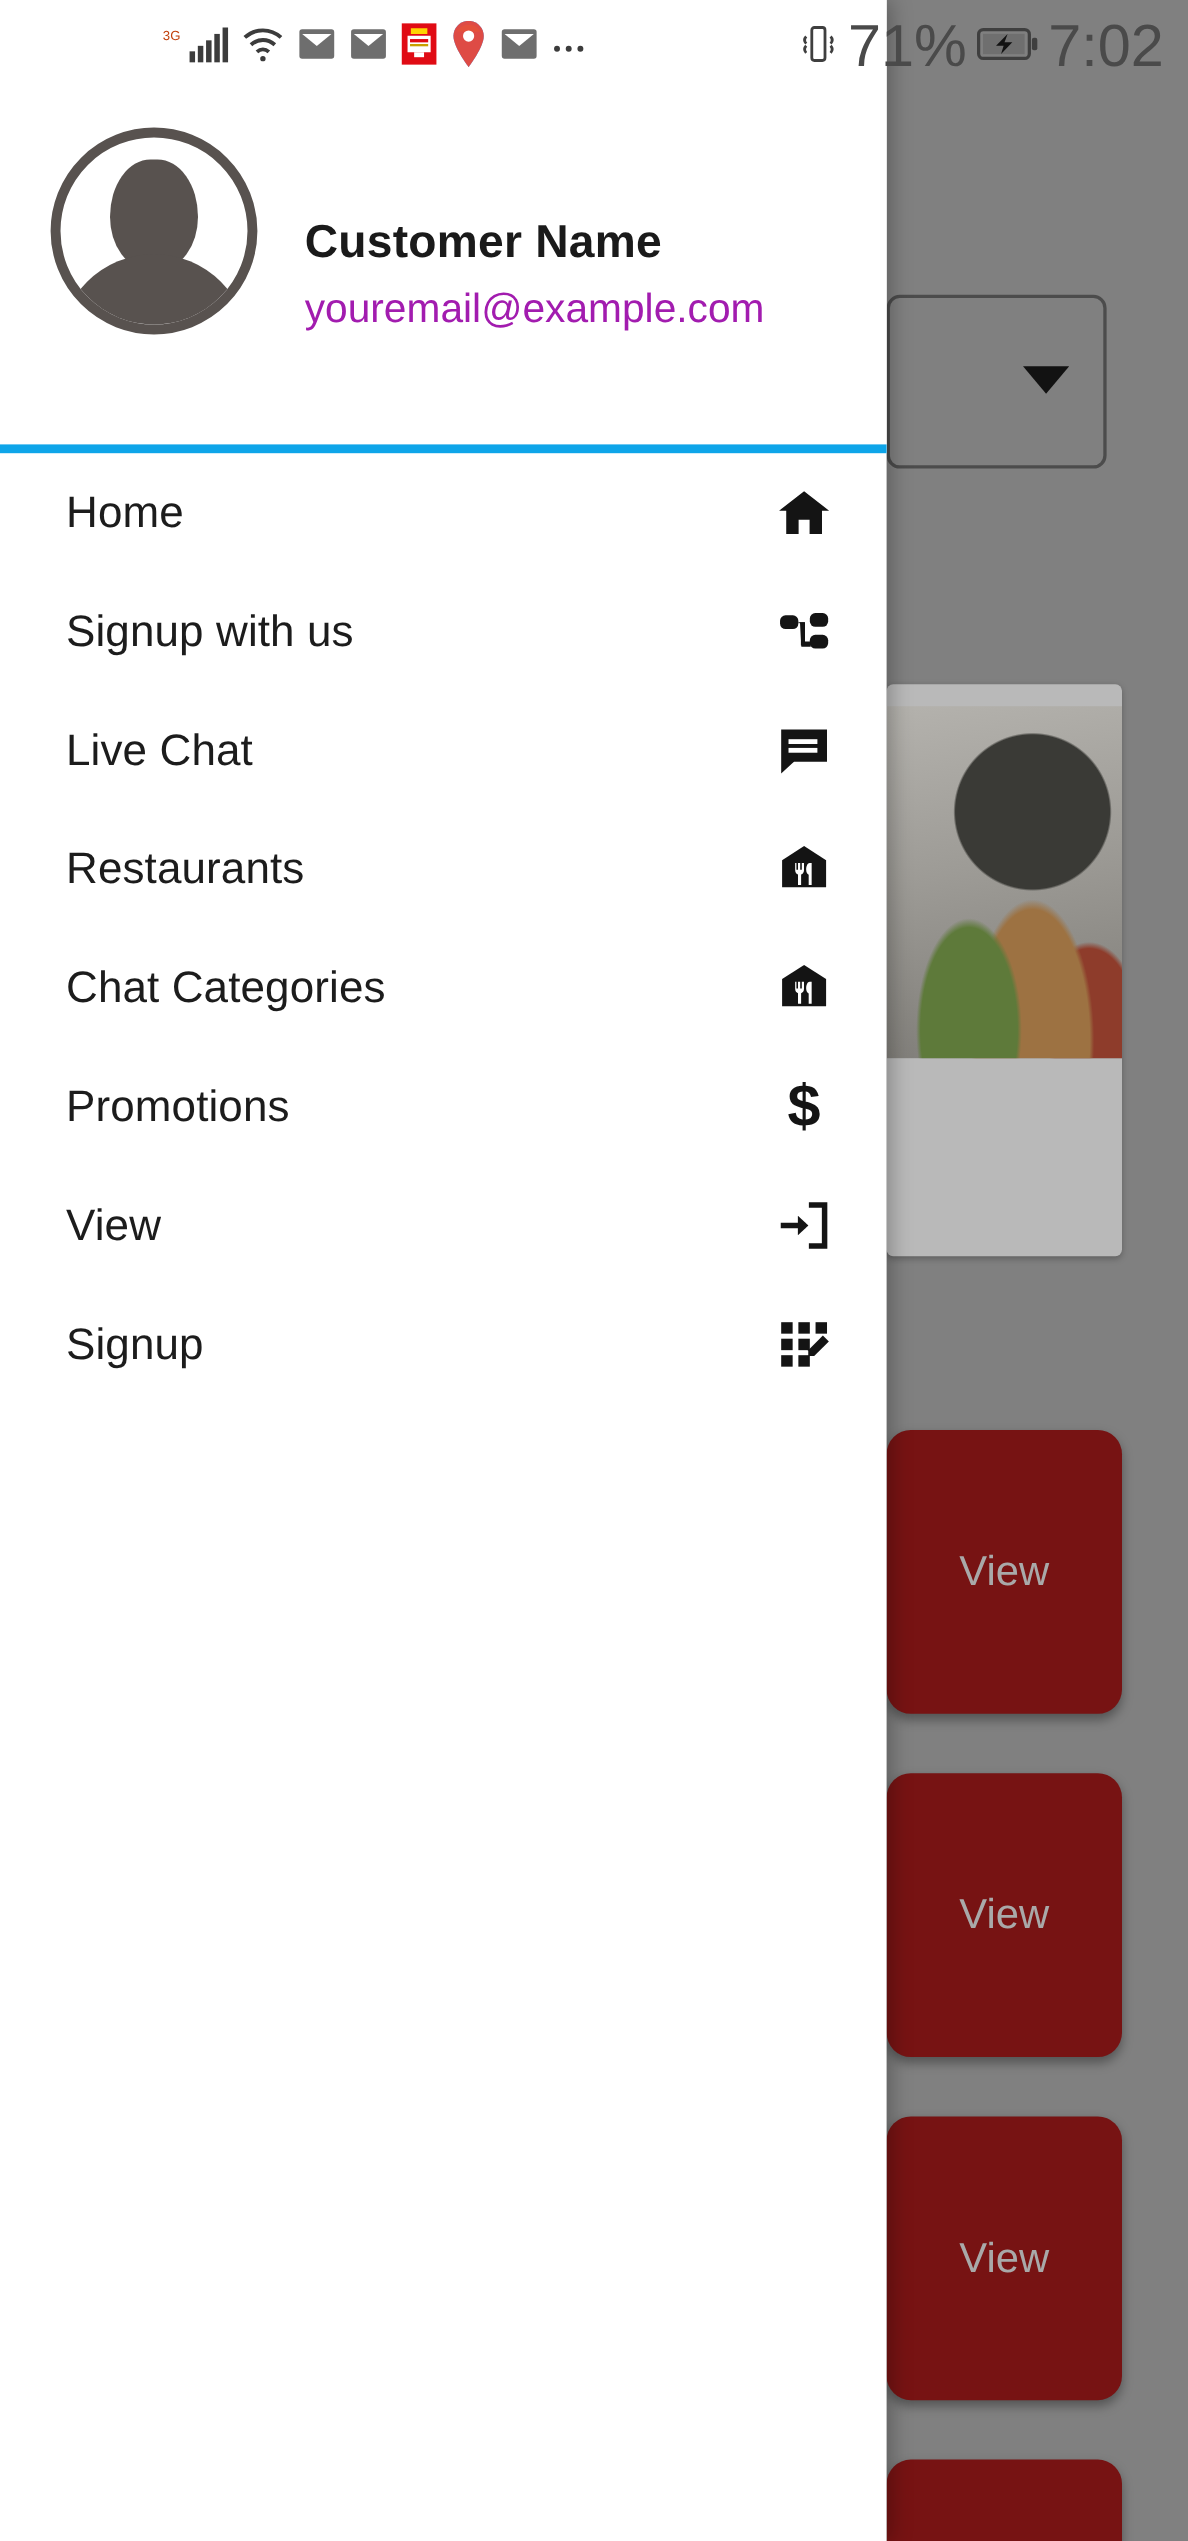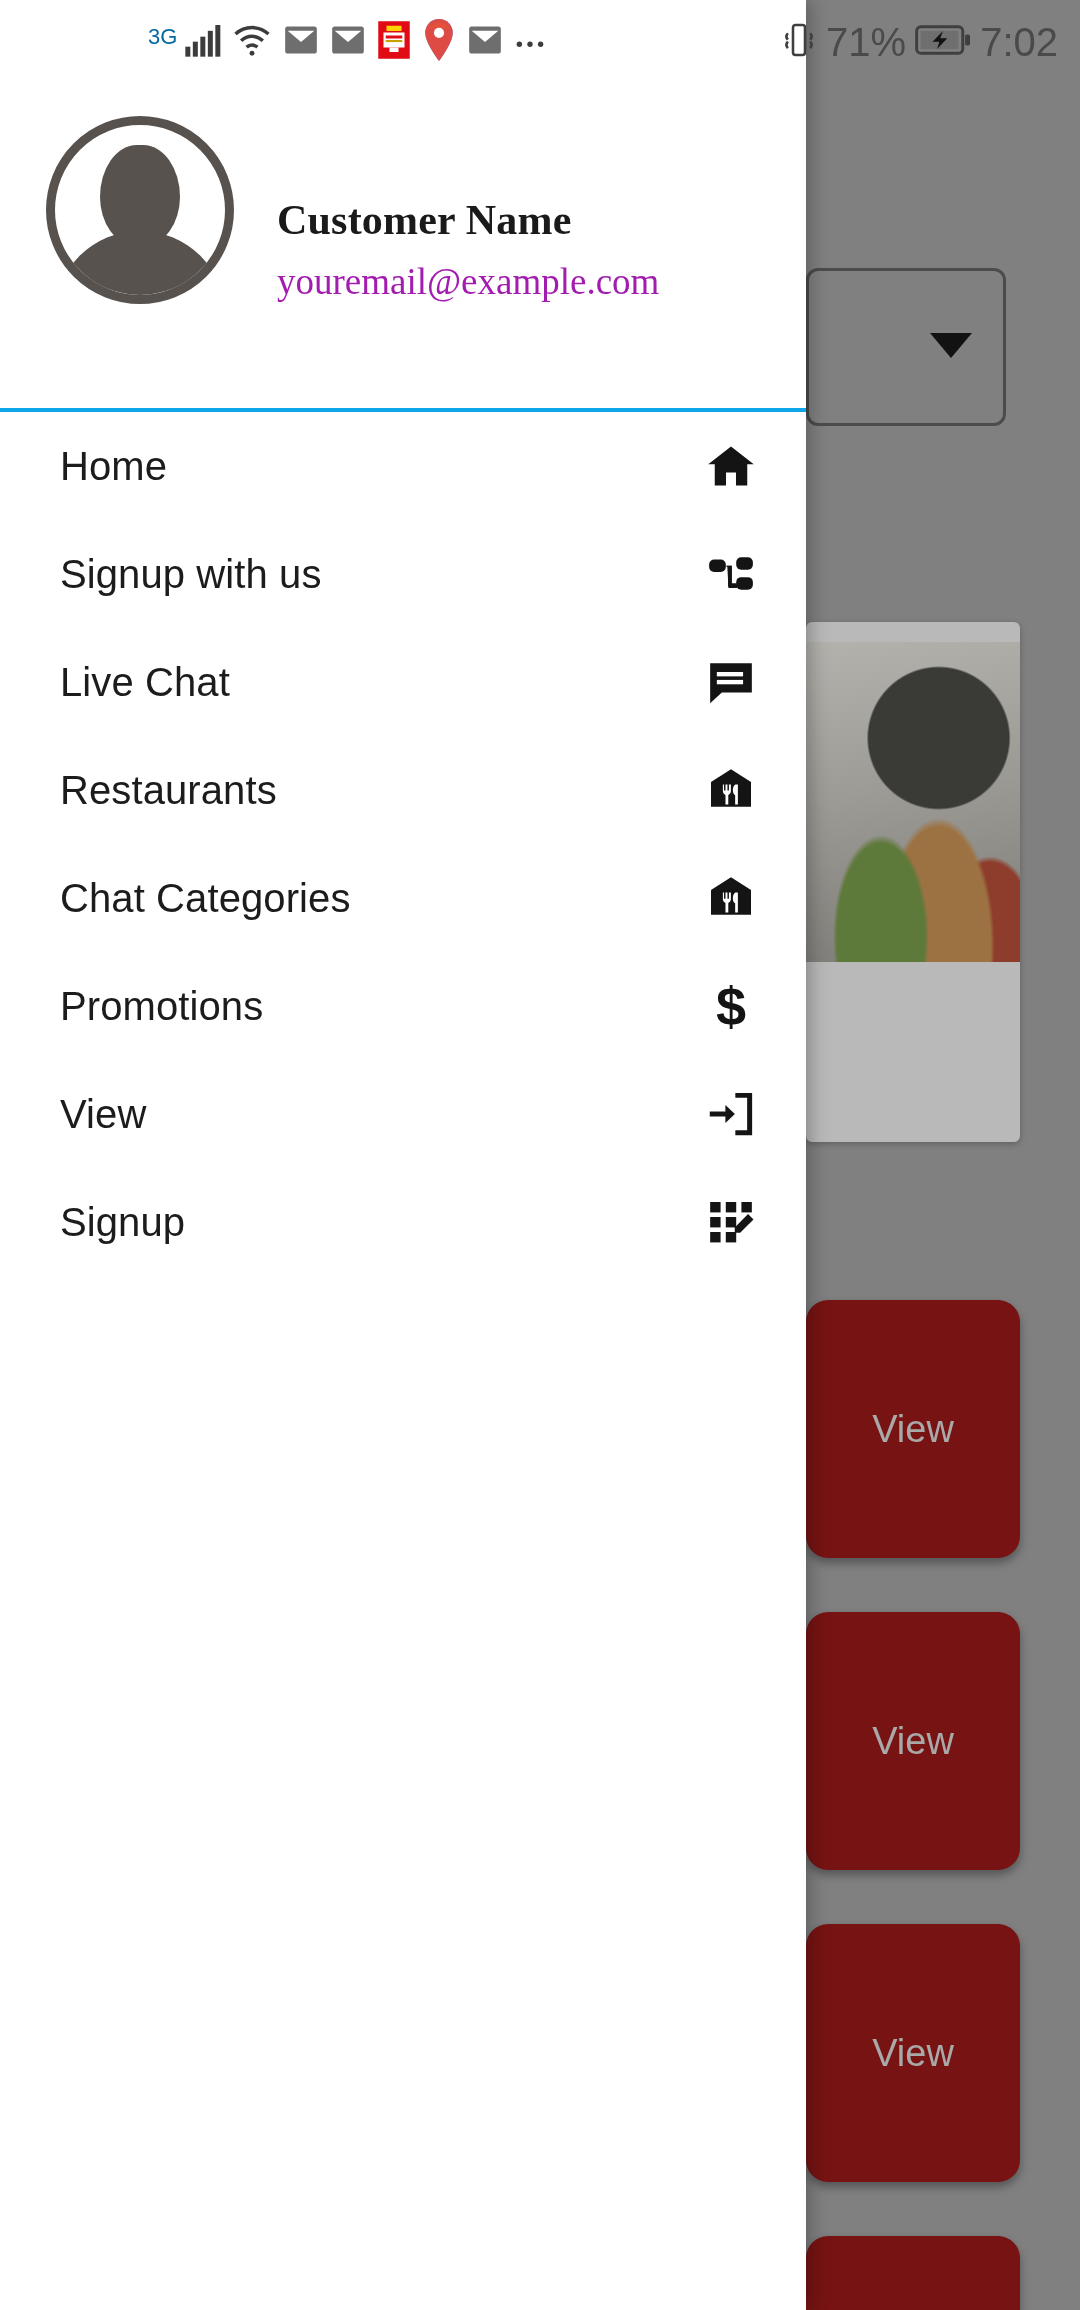--- a/index.html
+++ b/index.html
@@ -30,25 +30,25 @@
   }
   #sb-left {
     position:absolute; left:148px; top:0; height:84px;
     display:flex; align-items:center; gap:9px;
   }
   #sb-right {
     position:absolute; right:22px; top:0; height:84px;
     display:flex; align-items:center; gap:9px;
   }
   .sb-text {
-    font-size:40px; color:#424242; letter-spacing:0px;
+    font-size:54px; color:#424242; letter-spacing:0px;
     font-family:"Liberation Sans", sans-serif;
   }
   .sb-text.dim { color:#4a4a4a; }
-  .tiny3g { font-size:22px; color:#0369a1; line-height:1; align-self:flex-start; margin-top:26px; margin-right:-4px;}
+  .tiny3g { font-size:12px; color:#c2410c; line-height:1; align-self:flex-start; margin-top:26px; margin-right:-4px;}
   .ico { display:block; }
 
   
   #scrim {
     position:absolute; left:740px; top:0; width:340px; height:2310px;
     background:#808080;
     z-index:10;
   }
 
   
@@ -104,22 +104,21 @@
     position:absolute; left:0; top:0;
     width:806px; height:2310px;
     background:#ffffff;
     z-index:40;
     box-shadow:4px 0 18px rgba(0,0,0,.28);
   }
   #drawer-header {
     position:relative;
     height:412px;
     background:#ffffff;
-    border-bottom:4px solid #0ea5e9;
-    font-family:Liberation Serif, serif;
+    border-bottom:8px solid #0ea5e9;
   }
   #avatar {
     position:absolute; left:46px; top:116px;
     width:188px; height:188px;
     border-radius:50%;
     border:9px solid #58524f;
     background:#ffffff;
     overflow:hidden;
   }
   #avatar .head {

